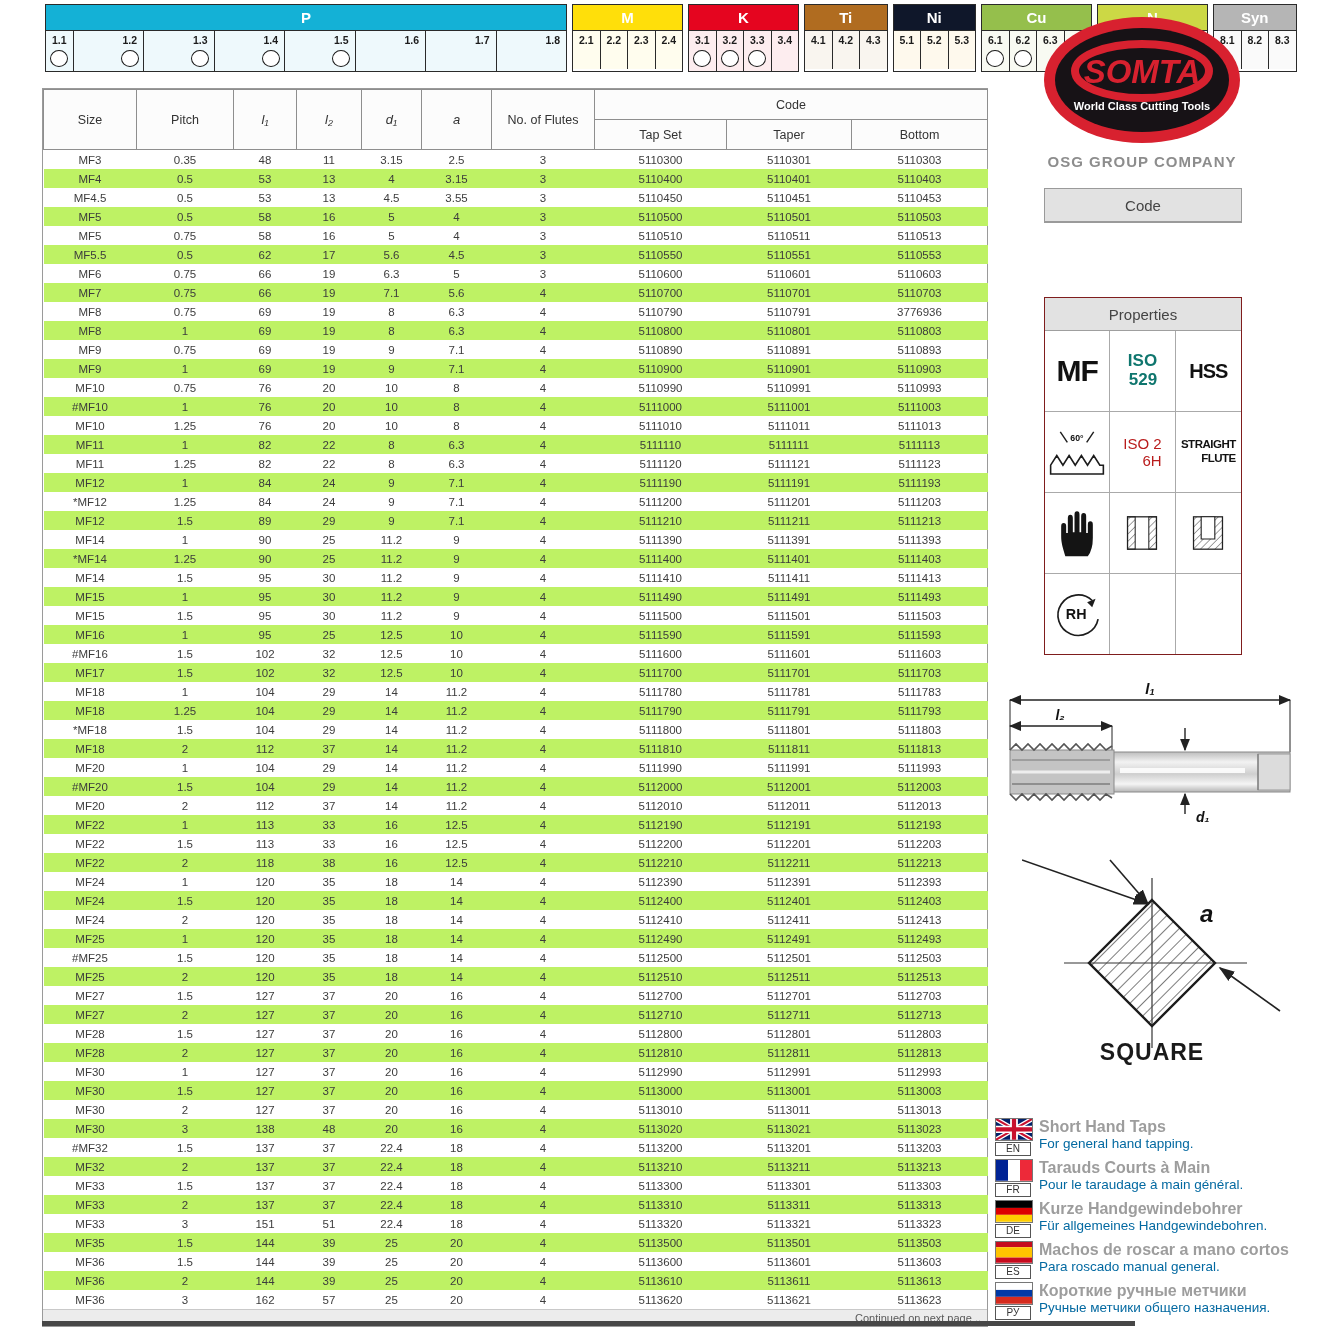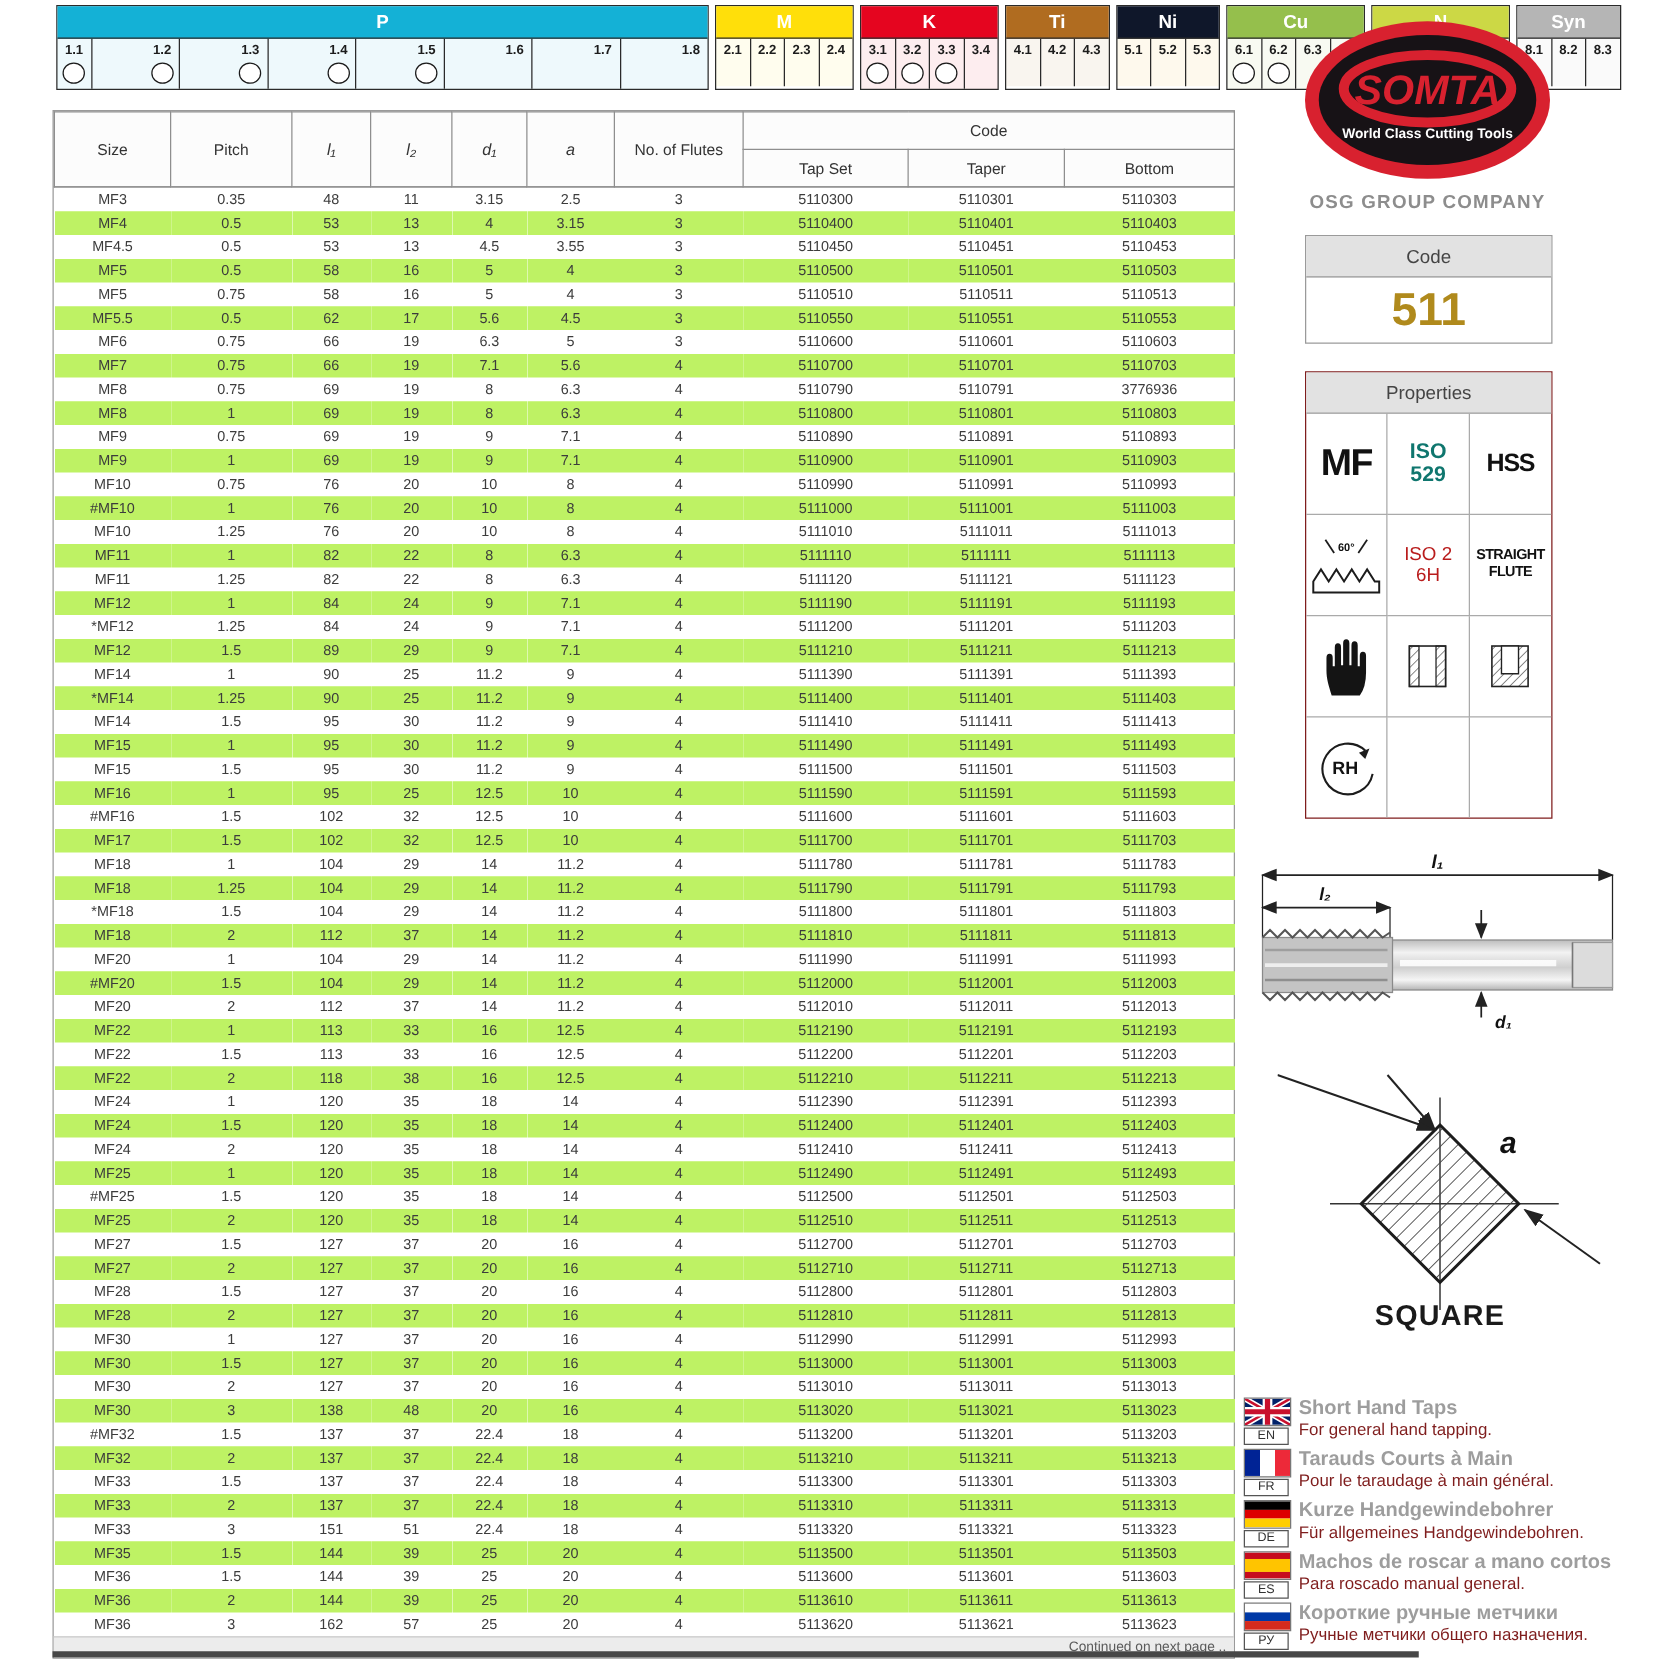--- a/index.html
+++ b/index.html
@@ -41,21 +41,21 @@
   .code-box{position:absolute;left:1044px;top:188px;width:196px;border:1px solid #9a9a9a;background:#fff;}
   .code-box .box-header{height:32px;background:#e2e2e2;border-bottom:1px solid #9a9a9a;
     display:flex;align-items:center;justify-content:center;font-size:15px;color:#444;}
   .code-box .code-value{height:52px;display:flex;align-items:center;justify-content:center;
     font-size:37px;font-weight:bold;}
   .props-box{position:absolute;left:1044px;top:297px;width:196px;border:1px solid #7f1d1d;background:#fff;}
   .props-box .box-header{height:32px;background:#e2e2e2;border-bottom:1px solid #9f9f9f;
     display:flex;align-items:center;justify-content:center;font-size:15px;color:#444;}
   .props-grid{display:grid;grid-template-columns:1fr 1fr 1fr;}
   .prop-cell{border-right:1px solid #aaa;border-bottom:1px solid #aaa;height:80px;
-    display:flex;align-items:center;justify-content:center;text-align:center;
+    display:flex;align-items:center;justify-content:center;text-align:right;
     white-space:pre-line;overflow:hidden;}
   .prop-cell:nth-child(3n){border-right:none;}
   .prop-cell.lastrow{border-bottom:none;}
   .pc-mf{font-size:30px;font-weight:bold;color:#111;letter-spacing:-1px;}
   .pc-iso{font-size:17px;font-weight:bold;color:#0f766e;line-height:1.1;}
   .pc-hss{font-size:20px;font-weight:bold;color:#111;letter-spacing:-1px;}
   .pc-iso2{font-size:15px;color:#b91c1c;line-height:1.15;}
   .pc-flute{font-size:11.5px;font-weight:bold;color:#111;line-height:1.2;letter-spacing:-0.5px;}
   .pc-empty{}
   .tap-drawing{position:absolute;left:1000px;top:672px;width:335px;height:172px;}
@@ -63,21 +63,21 @@
 
   
   .languages{position:absolute;left:995px;top:1118px;width:345px;display:flex;flex-direction:column;gap:3px;}
   .lang-item{display:flex;height:38px;}
   .lang-flag-col{width:44px;flex:0 0 44px;display:flex;flex-direction:column;align-items:flex-start;}
   .lang-flag{width:36px;height:22px;border:1px solid #777;display:block;}
   .lang-code{width:34px;height:13px;border:1px solid #555;background:#fff;margin-top:1px;
     font-size:10px;color:#333;display:flex;align-items:center;justify-content:center;}
   .lang-text{flex:1;line-height:1.15;}
   .lang-title{font-size:16px;font-weight:bold;color:#9d9d9d;}
-  .lang-desc{font-size:13.5px;color:#7f1d1d;}
+  .lang-desc{font-size:13.5px;color:#0369a1;}
 </style>
 </head>
 <body>
 
 <div class="materials-strip" id="materials-strip">
     <div class="mat-section">
       <div class="mat-header" style="background: rgb(20, 177, 214);">P</div>
       <div class="mat-cells" style="background: rgba(20, 177, 214, 0.07); gap: 43px;">
         <div class="mat-cell">
           <div class="mat-num">1.1</div>
@@ -1028,21 +1028,20 @@
     <ellipse cx="100" cy="66" rx="87" ry="52" fill="#171216"></ellipse>
     <ellipse cx="100" cy="57" rx="67" ry="27" fill="none" stroke="#d8212f" stroke-width="8"></ellipse>
     <text x="100" y="69" text-anchor="middle" font-family="Liberation Sans, sans-serif" font-size="33" font-weight="bold" font-style="italic" fill="#d8212f">SOMTA</text>
     <text x="100" y="96" text-anchor="middle" font-family="Liberation Sans, sans-serif" font-size="11" font-weight="bold" fill="#ffffff">World Class Cutting Tools</text>
   </svg>
 </div>
 <div class="osg-line">OSG GROUP COMPANY</div>
 
 <div class="code-box">
   <div class="box-header">Code</div>
-  <div class="code-value" id="code-value" style="color: rgb(176, 138, 28);">511</div>
 </div>
 
 <div class="props-box">
   <div class="box-header">Properties</div>
   <div class="props-grid" id="props-grid">
       <div class="prop-cell pc-mf">MF</div>
       <div class="prop-cell pc-iso">ISO
 529</div>
       <div class="prop-cell pc-hss">HSS</div>
       <div class="prop-cell"><svg viewBox="0 0 66 54" width="58" height="48">

